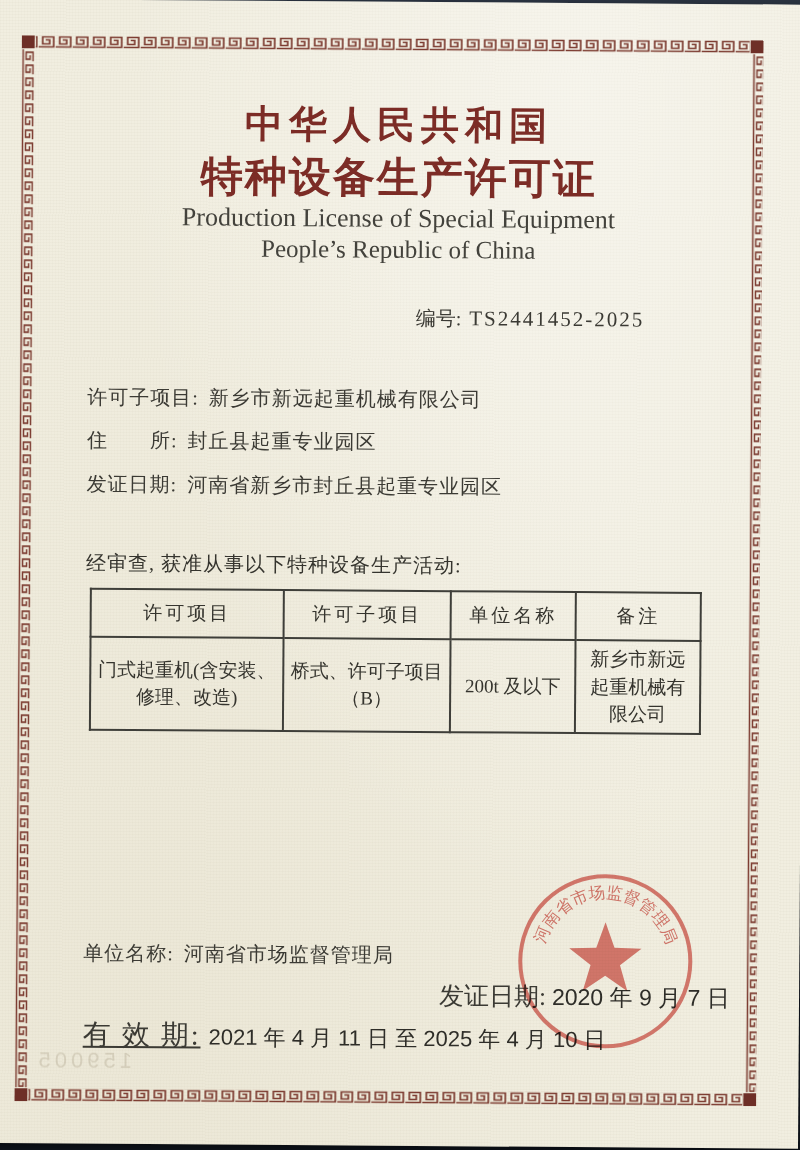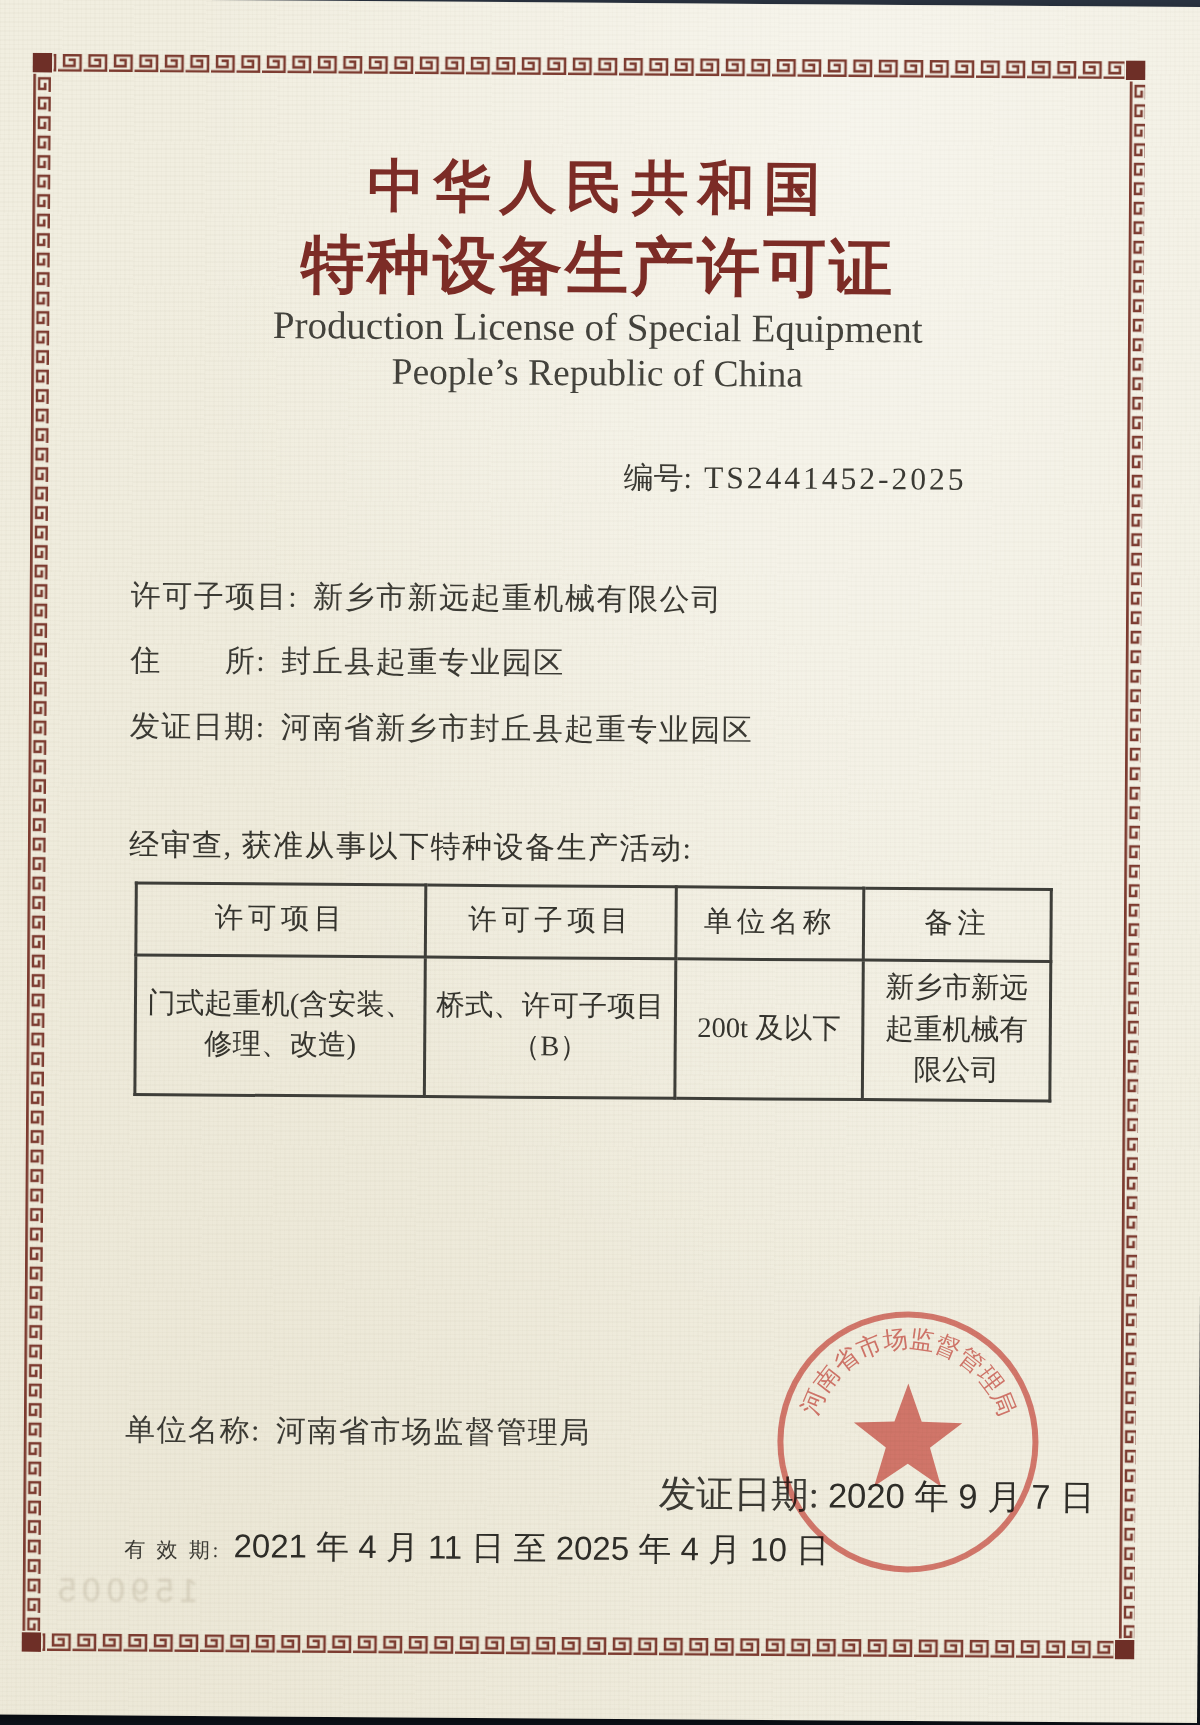--- a/index.html
+++ b/index.html
@@ -43,21 +43,21 @@
   }
   table.license th{height:38px;letter-spacing:3px;}
   table.license td{height:80px;}
   .c1{width:193px;} .c2{width:167px;} .c3{width:125px;} .c4{width:125px;}
   .issuer{left:96px;top:940px;font-size:20px;color:#3b3a34;letter-spacing:1px;}
   .issuer .val{margin-left:10px;}
   .date-line{left:452px;top:977px;color:#3b3a34;}
   .date-line .lbl{font-size:25px;}
   .date-line .val{font-size:23px;color:#2e2d28;font-family:"Liberation Sans",sans-serif;margin-left:6px;}
   .valid-line{left:96px;top:1016px;color:#3b3a34;}
-  .valid-line .lbl{font-size:14px;letter-spacing:2px;}
+  .valid-line .lbl{font-size:28px;letter-spacing:2px;text-decoration:underline;}
   .valid-line .val{font-size:22px;color:#2e2d28;font-family:"Liberation Sans",sans-serif;margin-left:8px;}
   .seal{left:527px;top:867px;width:182px;height:182px;mix-blend-mode:multiply;opacity:0.88;}
   .faint-serial{
     left:48px;top:1048px;font-size:22px;letter-spacing:4px;
     color:rgba(125,112,78,0.20);transform:scaleX(-1);
     font-family:"Liberation Sans",sans-serif;filter:blur(0.6px);
   }
 </style>
 </head>
 <body>

